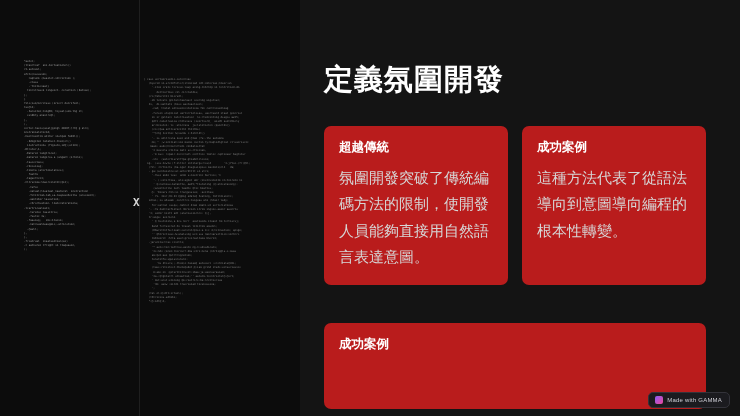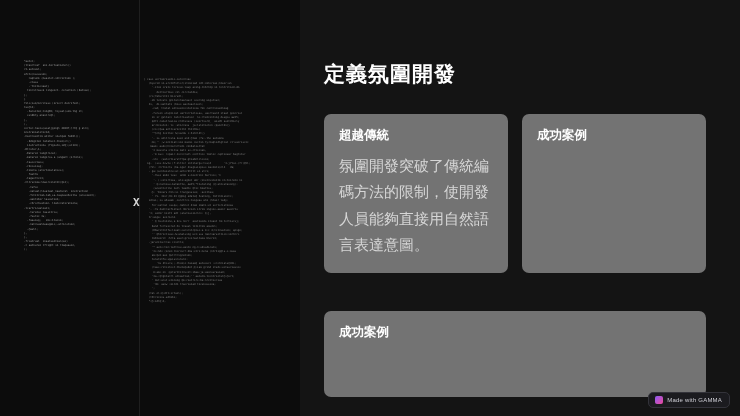--- a/index.html
+++ b/index.html
@@ -58,33 +58,33 @@
   }
 
   
   .content {
     flex: 1;
     padding: 60px 34px 0 24px;
     position: relative;
   }
   .title {
     font-family: "DejaVu Sans", sans-serif;
-    font-size: 21px;
+    font-size: 29px;
     font-weight: bold;
     color: #ffffff;
     letter-spacing: 1px;
     margin-bottom: 26px;
   }
   .card-row {
     display: flex;
     gap: 14px;
     margin-bottom: 14px;
   }
   .card {
-    background: #737373;
+    background: #b91c1c;
     border-radius: 7px;
     padding: 13px 15px 15px 15px;
   }
   .card.half { flex: 1 1 50%; min-height: 112px; }
   .card.full { width: 100%; min-height: 86px; margin-top: 24px; }
   .card-title {
     font-family: "DejaVu Sans", sans-serif;
     font-size: 12.5px;
     font-weight: bold;
     color: #ffffff;
@@ -237,20 +237,21 @@
   <div class="content">
     <div class="title">定義氛圍開發</div>
 
     <div class="card-row">
       <div class="card half">
         <div class="card-title">超越傳統</div>
         <div class="card-body">氛圍開發突破了傳統編碼方法的限制，使開發人員能夠直接用自然語言表達意圖。</div>
       </div>
       <div class="card half">
         <div class="card-title">成功案例</div>
+        <div class="card-body">這種方法代表了從語法導向到意圖導向編程的根本性轉變。</div>
       </div>
     </div>
 
     <div class="card-row">
       <div class="card full">
         <div class="card-title">成功案例</div>
       </div>
     </div>
   </div>
 

